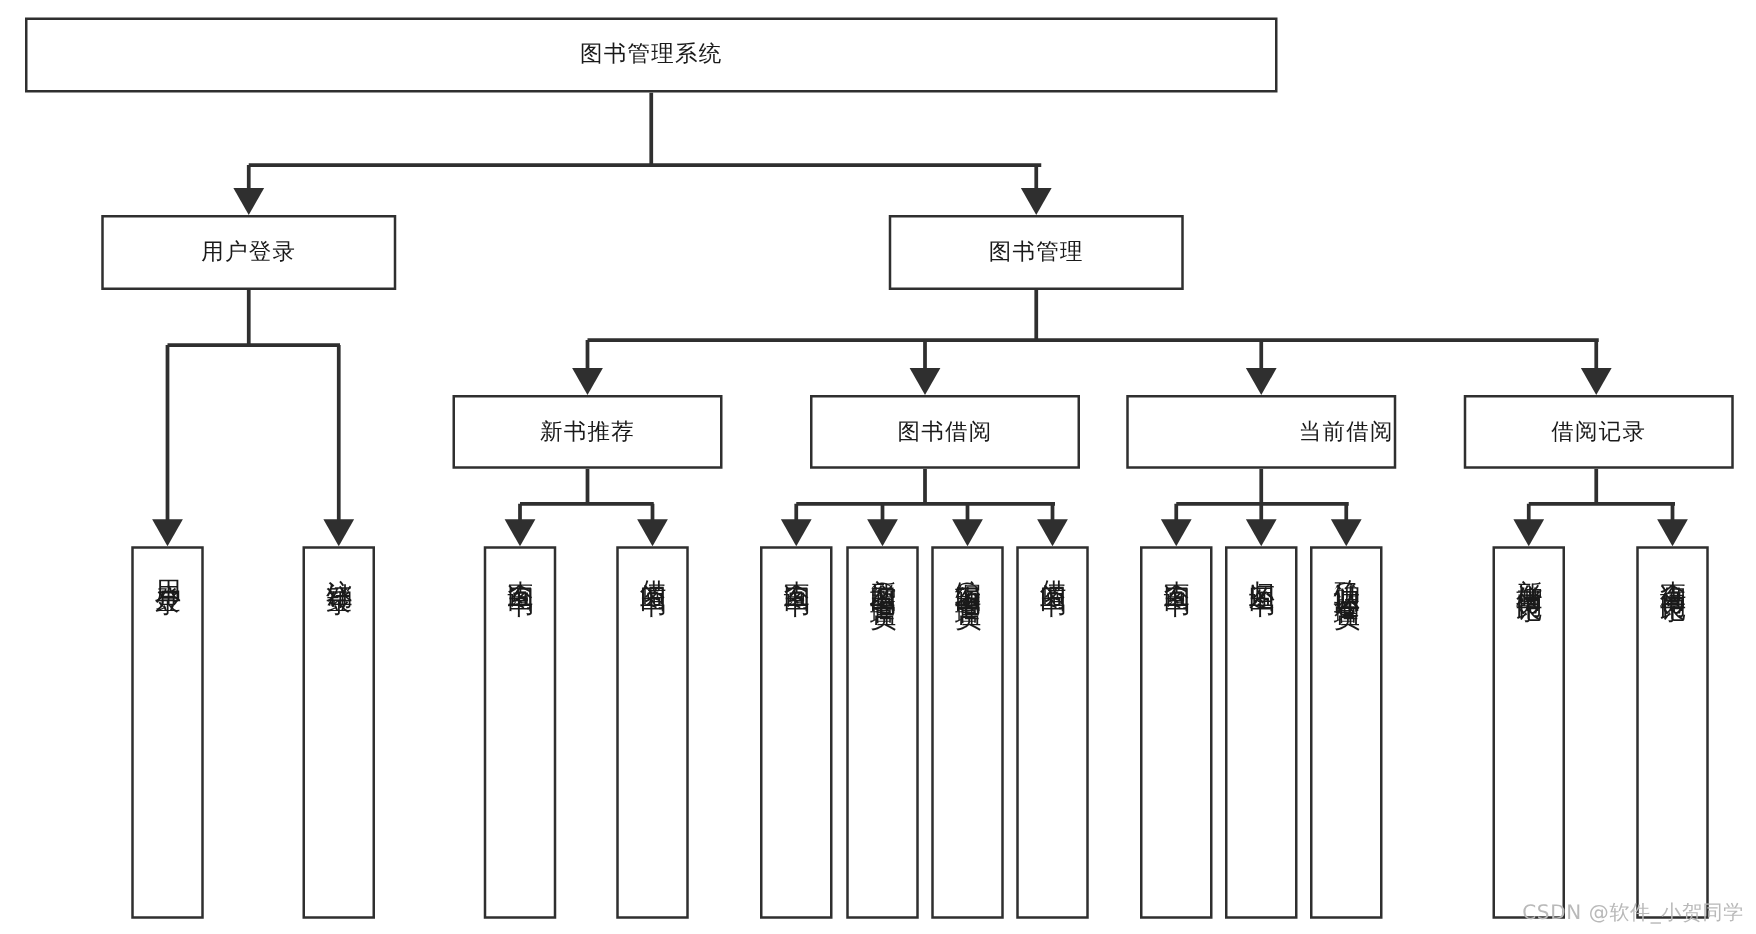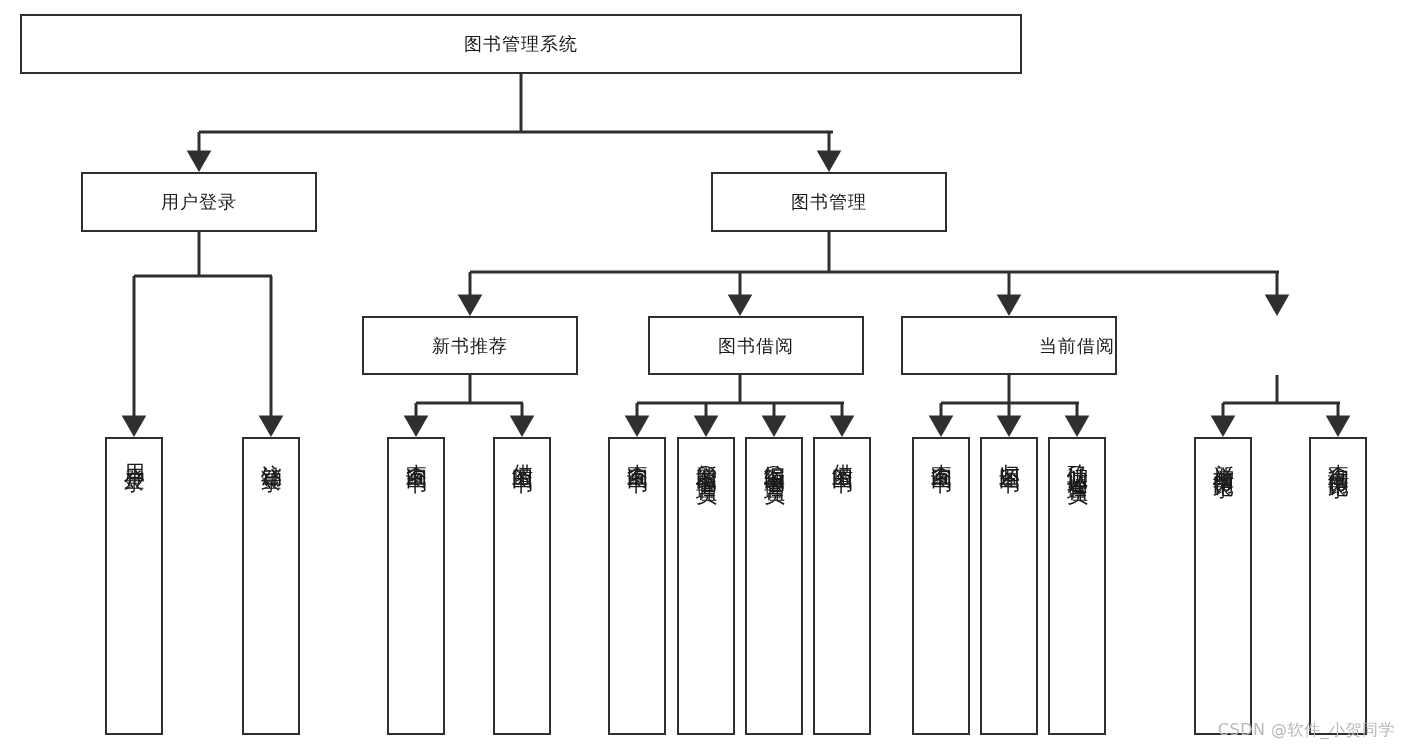--- a/index.html
+++ b/index.html
@@ -137,20 +137,23 @@
 
   <div class="node horizontal" style="left:362px; top:316px; width:216px; height:59px;">
     <span class="node-label">新书推荐</span>
   </div>
   <div class="node horizontal" style="left:632px; top:316px; width:216px; height:59px;margin-left:16px;">
     <span class="node-label">图书借阅</span>
   </div>
   <div class="node horizontal" style="left:901px; top:316px; width:216px; height:59px;justify-content:flex-end;">
     <span class="node-label">当前借阅</span>
   </div>
+  <div class="node horizontal" style="left:1171px; top:316px; width:216px; height:59px;">
+    <span class="node-label">借阅记录</span>
+  </div>
 
   <div class="node vertical" style="left:105px; top:437px; width:58px; height:298px;">
     <span class="node-label">用户登录</span>
   </div>
   <div class="node vertical" style="left:242px; top:437px; width:58px; height:298px;">
     <span class="node-label">注销登录</span>
   </div>
 
   <div class="node vertical" style="left:387px; top:437px; width:58px; height:298px;">
     <span class="node-label">查询图书</span>

